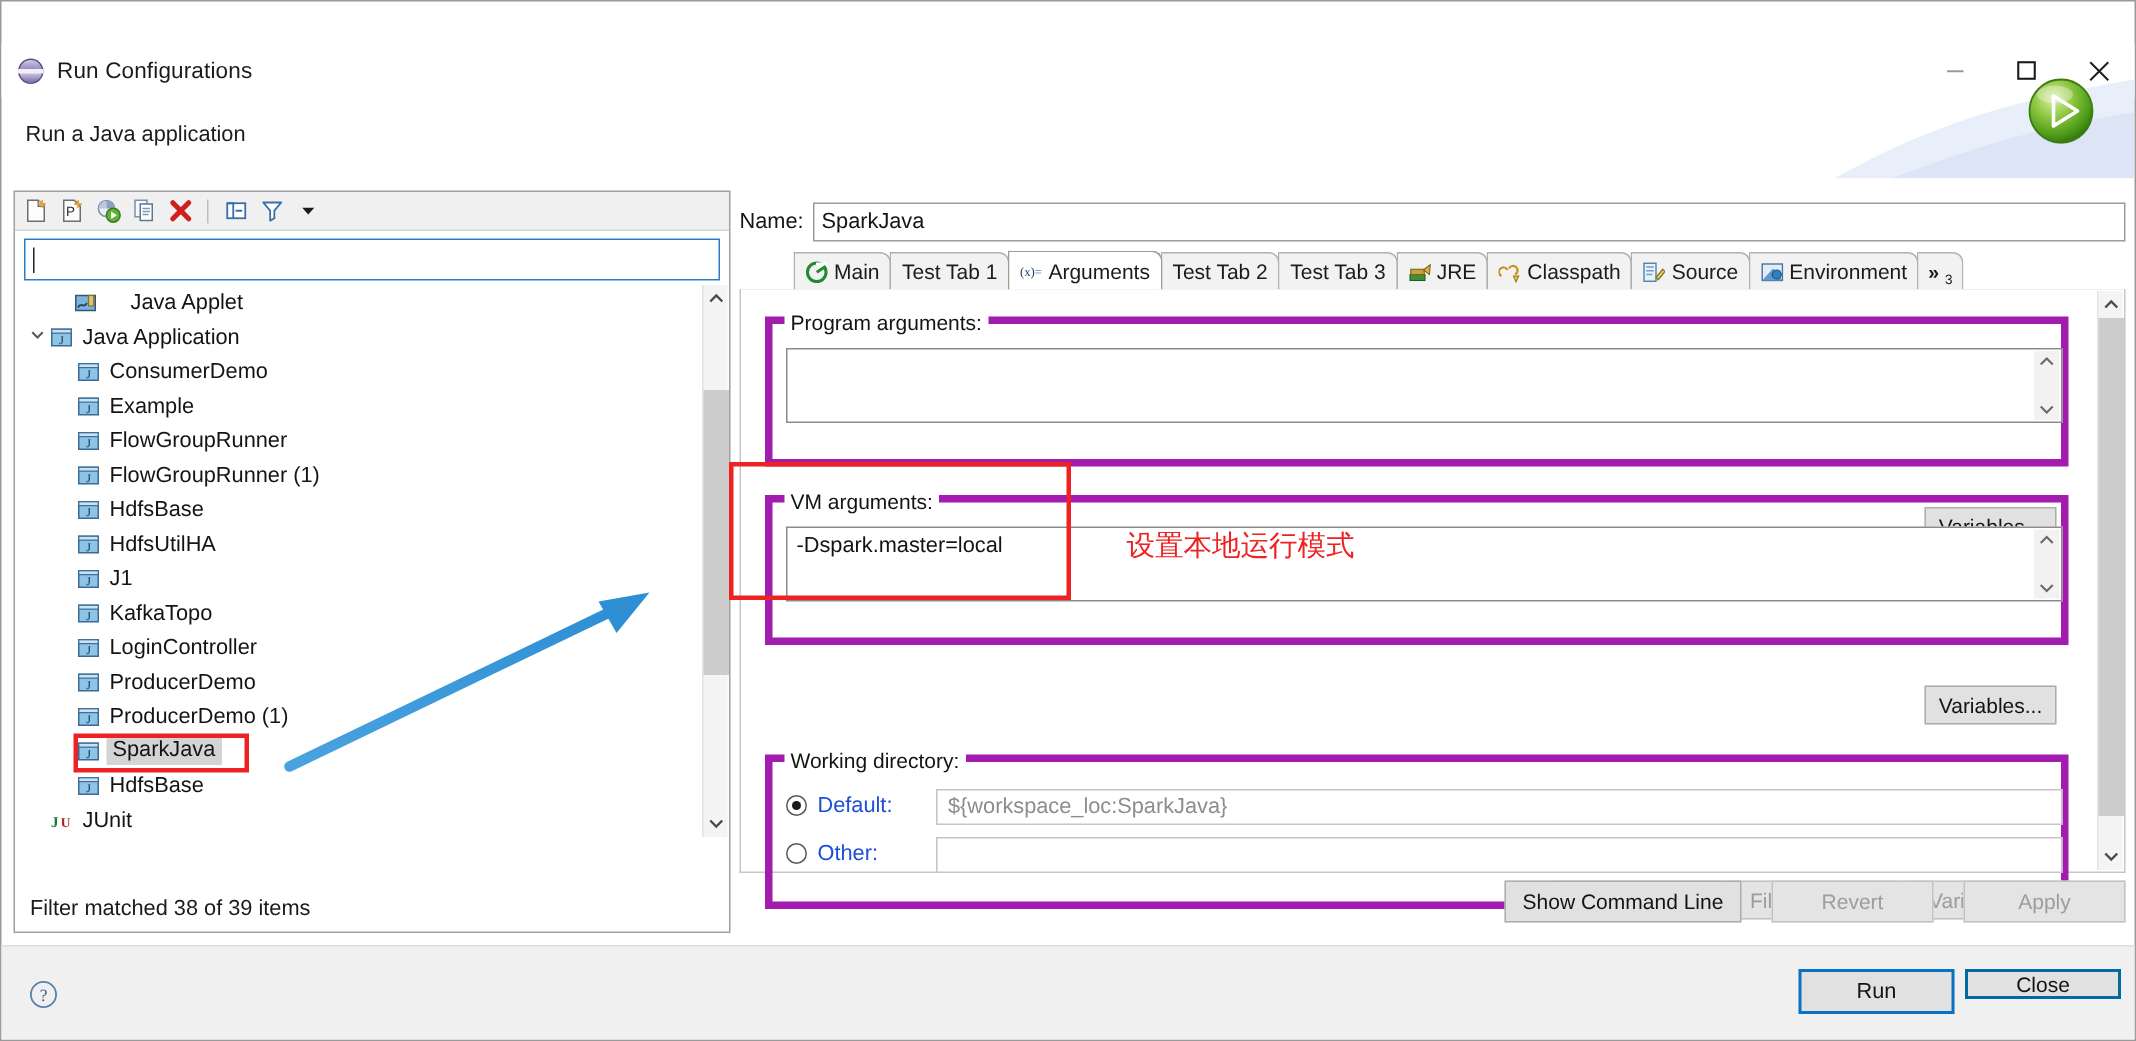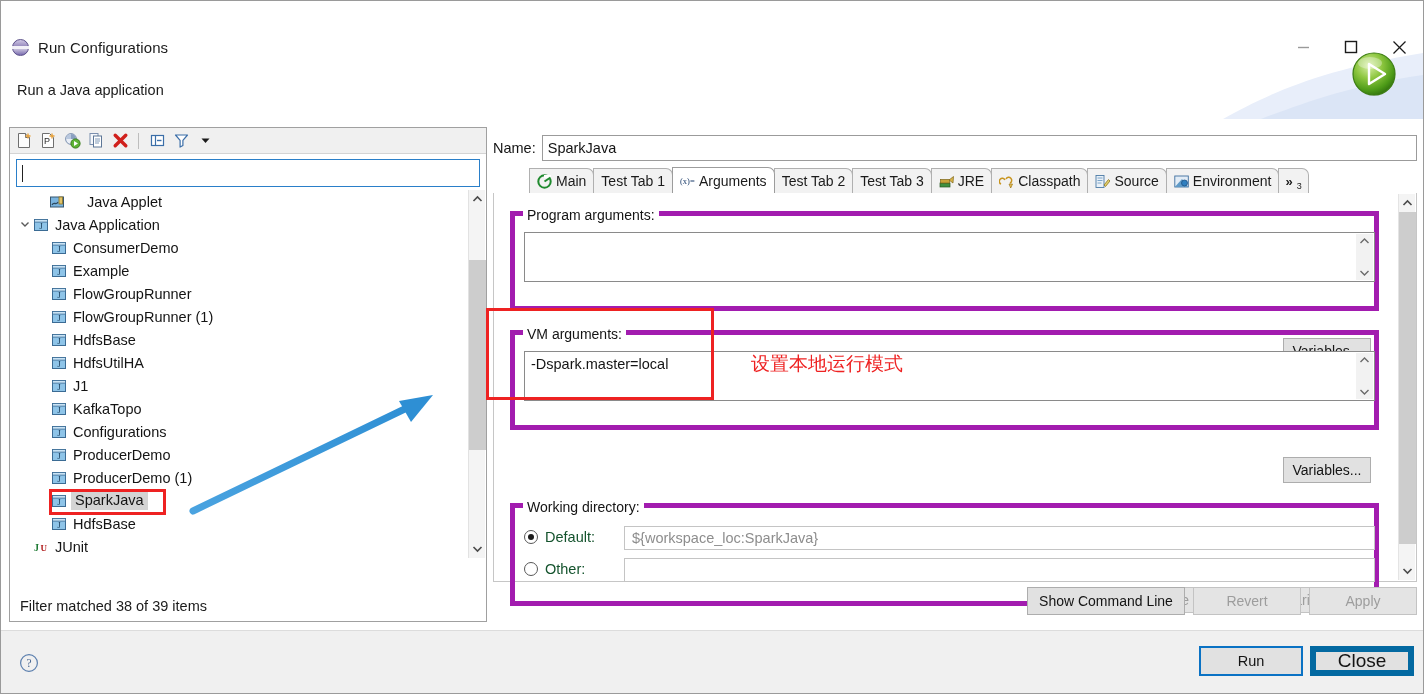--- a/index.html
+++ b/index.html
@@ -175,52 +175,52 @@
 
   .wd-row { position: absolute; display: flex; align-items: center; }
   .radio {
     width: 14px; height: 14px; border-radius: 50%; border: 1px solid #585858;
     background: #fff; position: relative; margin-right: 7px; flex: 0 0 14px;
   }
   .radio.on::after {
     content: ''; position: absolute; left: 3px; top: 3px; width: 6px; height: 6px;
     border-radius: 50%; background: #1b1b1b;
   }
-  .wd-lbl { font-size: 14.5px; color: #14532d; }
+  .wd-lbl { font-size: 14.5px; color: #1d4ed8; }
   .wd-input {
     position: absolute; border: 1px solid #c4c4c4; background: #fff;
     font-size: 14.5px; color: #8d8d8d; display: flex; align-items: center; padding-left: 7px;
   }
   .panel-scroll {
     position: absolute; right: 1px; top: 1px; width: 17px; bottom: 1px;
     background: #f4f4f4; border-left: 1px solid #e4e4e4;
   }
 
   .rp-buttons {
     position: absolute; left: 0; top: 459px; width: 924px; height: 30px;
-    display: flex; justify-content: flex-end; align-items: center; gap: 8px;
+    display: flex; justify-content: flex-end; align-items: center; gap: 20px;
   }
 
   
   .bottombar {
     position: absolute; left: 0; bottom: 0; width: 1422px; height: 63px;
     background: #f0f0f0; border-top: 1px solid #dcdcdc;
   }
   .helpicon { position: absolute; left: 18px; top: 22px; width: 20px; height: 20px; }
   .btn-run {
     position: absolute; right: 120px; top: 15px; width: 104px; height: 30px;
     border: 2px solid #0a72c4; background: #e1e1e1;
     display: flex; align-items: center; justify-content: center;
     font-size: 14.5px; color: #141414;
   }
   .btn-close {
-    position: absolute; right: 9px; top: 15px; width: 104px; height: 30px;
-    border: 6px solid #0369a1; background: #e1e1e1;
+    position: absolute; right: 9px; top: 15px; width: 104px; height: 20px;
+    border: 2px solid #0369a1; background: #e1e1e1;
     display: flex; align-items: center; justify-content: center;
-    font-size: 19px; color: #141414;
+    font-size: 14px; color: #141414;
   }
 
   
   .anno-box { position: absolute; border: 3px solid #ee2222; pointer-events: none; }
   .anno-text {
     position: absolute; color: #ee2222; font-size: 19px;
     font-family: Liberation Sans, sans-serif;
   }
   .anno-arrow { position: absolute; left: 170px; top: 380px; width: 280px; height: 140px; pointer-events: none; }
 </style>
@@ -434,21 +434,21 @@
             </svg></span>
           <span class="lbl">KafkaTopo</span>
         </div>
         <div class="row" style="padding-left: 24px;">
           <span class="twisty"></span>
           <span class="ic"><svg width="16" height="16" viewBox="0 0 16 16">
               <rect x="1.5" y="2.5" width="13" height="11" fill="#8ec4e8" stroke="#3b6b94" stroke-width="1"></rect>
               <rect x="1.5" y="2.5" width="13" height="2.6" fill="#c9e3f5" stroke="#3b6b94" stroke-width="0.8"></rect>
               <text x="8" y="12" text-anchor="middle" font-size="8" font-family="Liberation Serif" fill="#10314d">J</text>
             </svg></span>
-          <span class="lbl">Configurations</span>
+          <span class="lbl">LoginController</span>
         </div>
         <div class="row" style="padding-left: 24px;">
           <span class="twisty"></span>
           <span class="ic"><svg width="16" height="16" viewBox="0 0 16 16">
               <rect x="1.5" y="2.5" width="13" height="11" fill="#8ec4e8" stroke="#3b6b94" stroke-width="1"></rect>
               <rect x="1.5" y="2.5" width="13" height="2.6" fill="#c9e3f5" stroke="#3b6b94" stroke-width="0.8"></rect>
               <text x="8" y="12" text-anchor="middle" font-size="8" font-family="Liberation Serif" fill="#10314d">J</text>
             </svg></span>
           <span class="lbl">ProducerDemo</span>
         </div>

